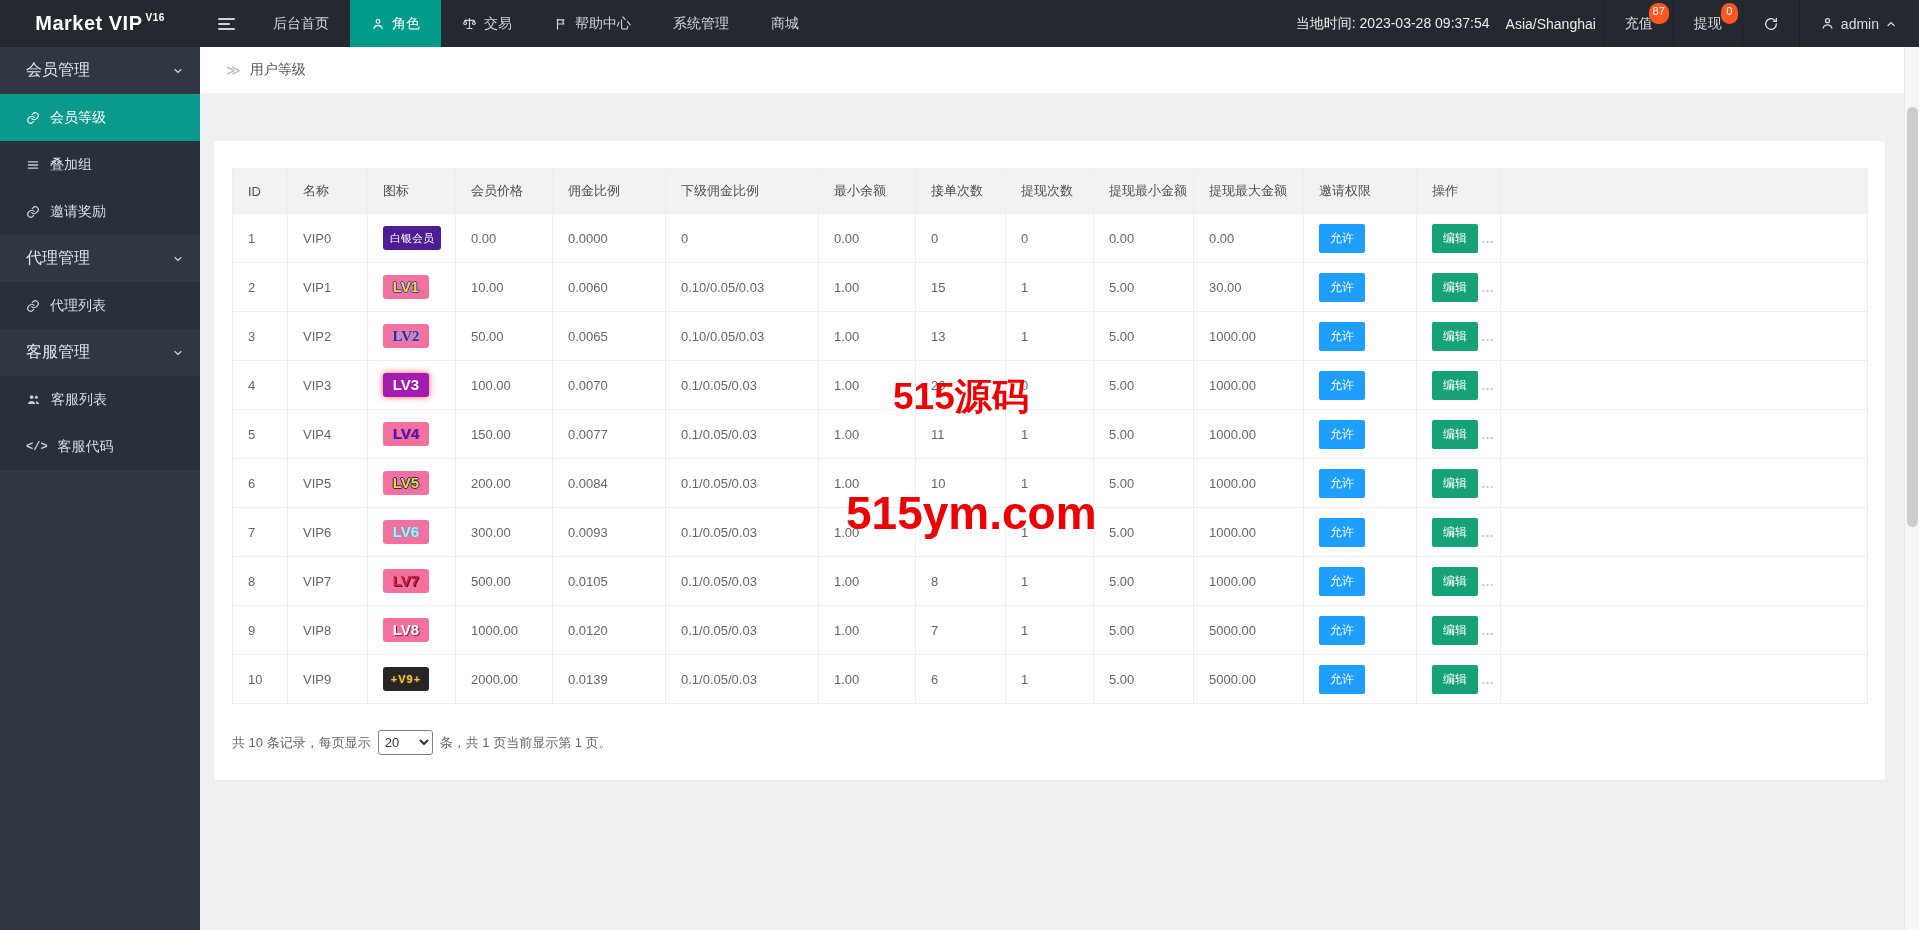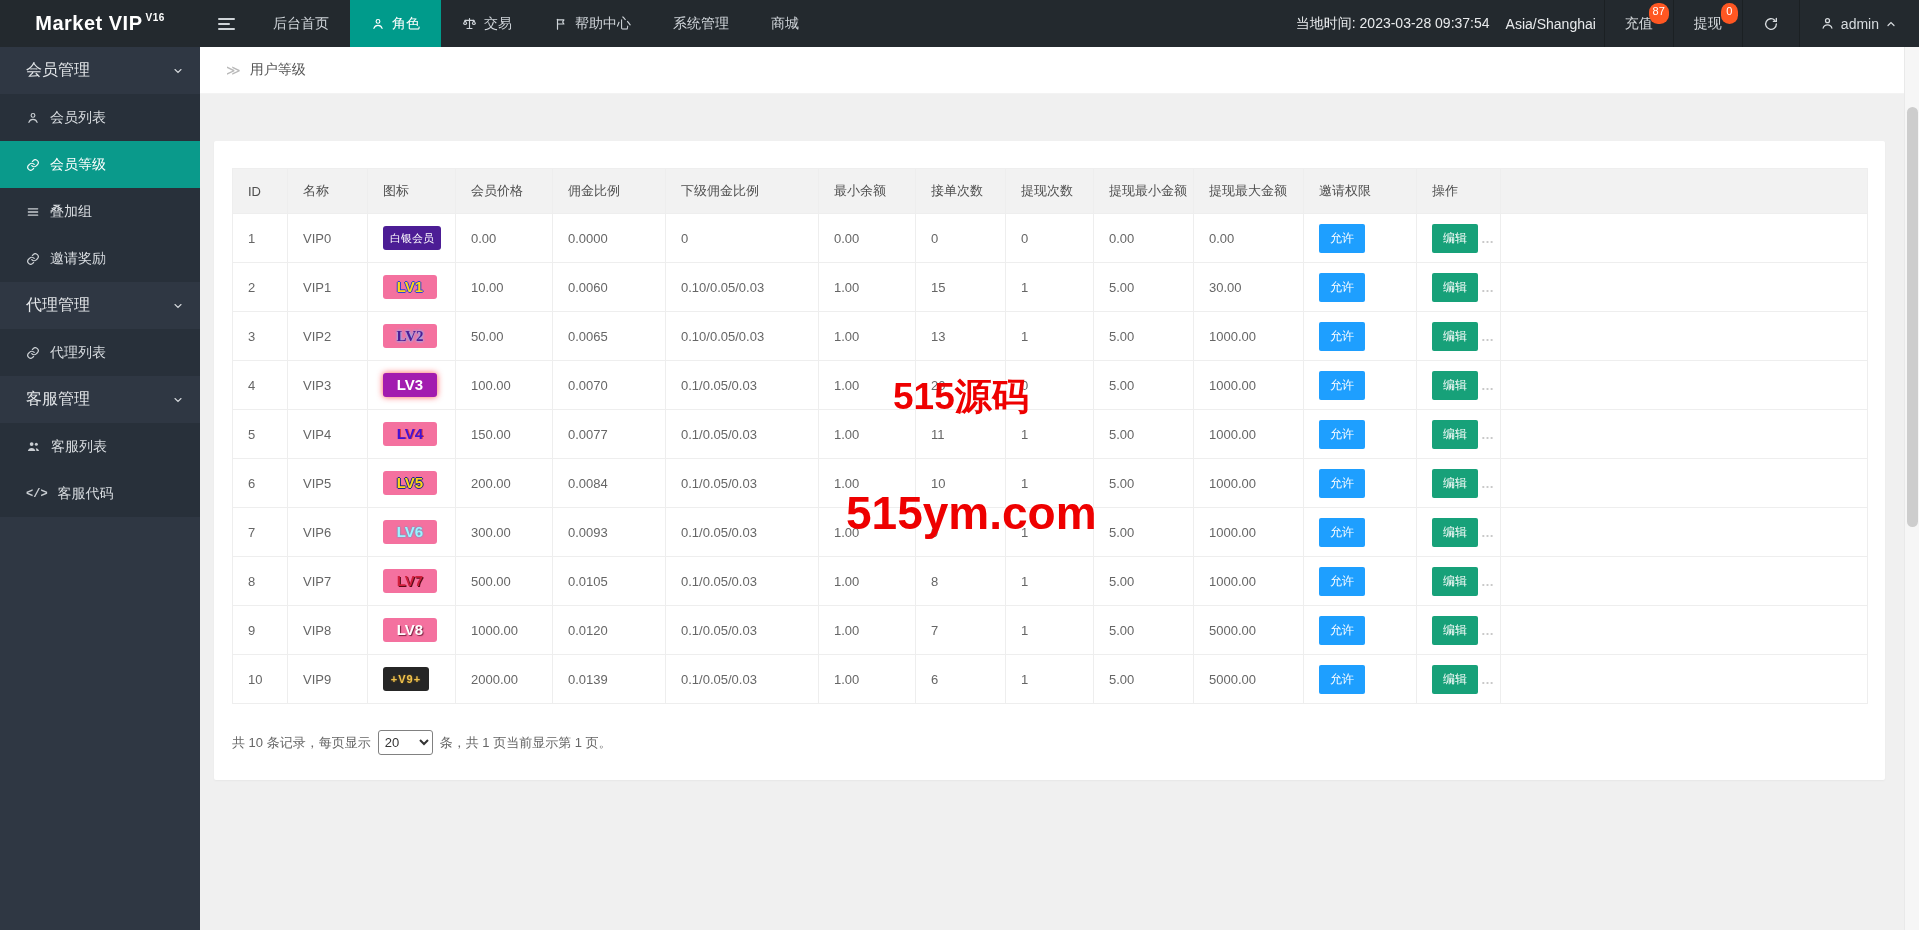--- a/index.html
+++ b/index.html
@@ -43,21 +43,21 @@
   .card { position:absolute; left:14px; right:34px; top:94px; bottom:150px; background:#fff; border-radius:2px; padding:27px 18px 0 18px; box-shadow:0 1px 2px rgba(0,0,0,.04); }
 
   table { width:100%; border-collapse:collapse; table-layout:fixed; }
   th,td { border:1px solid #eeeeee; padding:0 15px; font-size:13px; color:#666; text-align:left; white-space:nowrap; overflow:hidden; }
   thead th { background:#f2f2f2; height:45px; font-weight:normal; color:#4f4f4f; }
   tbody td { height:49px; background:#fff; }
 
   
   .badge { display:inline-block; text-align:center; font-weight:800; border-radius:3px; line-height:24px; height:24px; vertical-align:middle; }
   .b-gray { background:#4c1d95; color:#fff; font-weight:normal; font-size:11px; padding:0 7px; }
-  .b-lv   { width:54px; font-size:15px; background:#f4719f; }
+  .b-lv   { width:46px; font-size:15px; background:#f4719f; }
   .b-lv1 { color:#ffd615; text-shadow:-1px 0 #2742d6,1px 0 #2742d6,0 -1px #2742d6,0 1px #2742d6; }
   .b-lv2 { color:#4c1d95; text-shadow:0 0 3px #7fb8ff,0 0 3px #7fb8ff;font-family:Liberation Serif, serif; }
   .b-lv3 { background:#a21caf; color:#fff; box-shadow:0 0 6px rgba(255,30,30,.75); }
   .b-lv4 { color:#4012d8; text-shadow:1px 0 #d83a3a; }
   .b-lv5 { color:#ffd615; text-shadow:-1px 0 #1a2a8a,1px 0 #1a2a8a,0 -1px #1a2a8a,0 1px #1a2a8a; }
   .b-lv6 { color:#9ff3ff; text-shadow:0 0 2px #0ab8d6; }
   .b-lv7 { color:#d01f3c; text-shadow:1px 1px 0 #5a0c18; }
   .b-lv8 { color:#ffffff; text-shadow:1px 1px 1px #7a2040; }
   .b-v9  { background:#262626; color:#f0c24e; width:46px; font-size:11px; letter-spacing:1px; text-shadow:0 0 2px #8a6a1d; }
 
@@ -168,29 +168,20 @@
   </header>
 
   <aside class="sidebar" id="sidebar">
       <div class="side-group-header">
         <span>会员管理</span>
         <span class="icn">
           <svg width="12" height="12" viewBox="0 0 24 24" fill="none" stroke="currentColor" stroke-width="2.2" stroke-linecap="round">
             <polyline points="6 9 12 15 18 9"></polyline>
           </svg>
         </span>
-      </div>
-      <div class="side-item">
-        <span class="icn">
-          <svg width="14" height="14" viewBox="0 0 24 24" fill="none" stroke="currentColor" stroke-width="2" stroke-linecap="round">
-            <circle cx="12" cy="7.5" r="3.2"></circle>
-            <path d="M5 19.5c1-3.4 3.8-5.2 7-5.2s6 1.8 7 5.2"></path>
-          </svg>
-        </span>
-        <span>会员列表</span>
       </div>
       <div class="side-item active">
         <span class="icn">
           <svg width="14" height="14" viewBox="0 0 24 24" fill="none" stroke="currentColor" stroke-width="2.1" stroke-linecap="round" stroke-linejoin="round">
             <path d="M10 13a5 5 0 0 0 7.54.54l2-2a5 5 0 0 0-7.07-7.07L11 5.93"></path>
             <path d="M14 11a5 5 0 0 0-7.54-.54l-2 2a5 5 0 0 0 7.07 7.07L13 18.07"></path>
           </svg>
         </span>
         <span>会员等级</span>
       </div>

